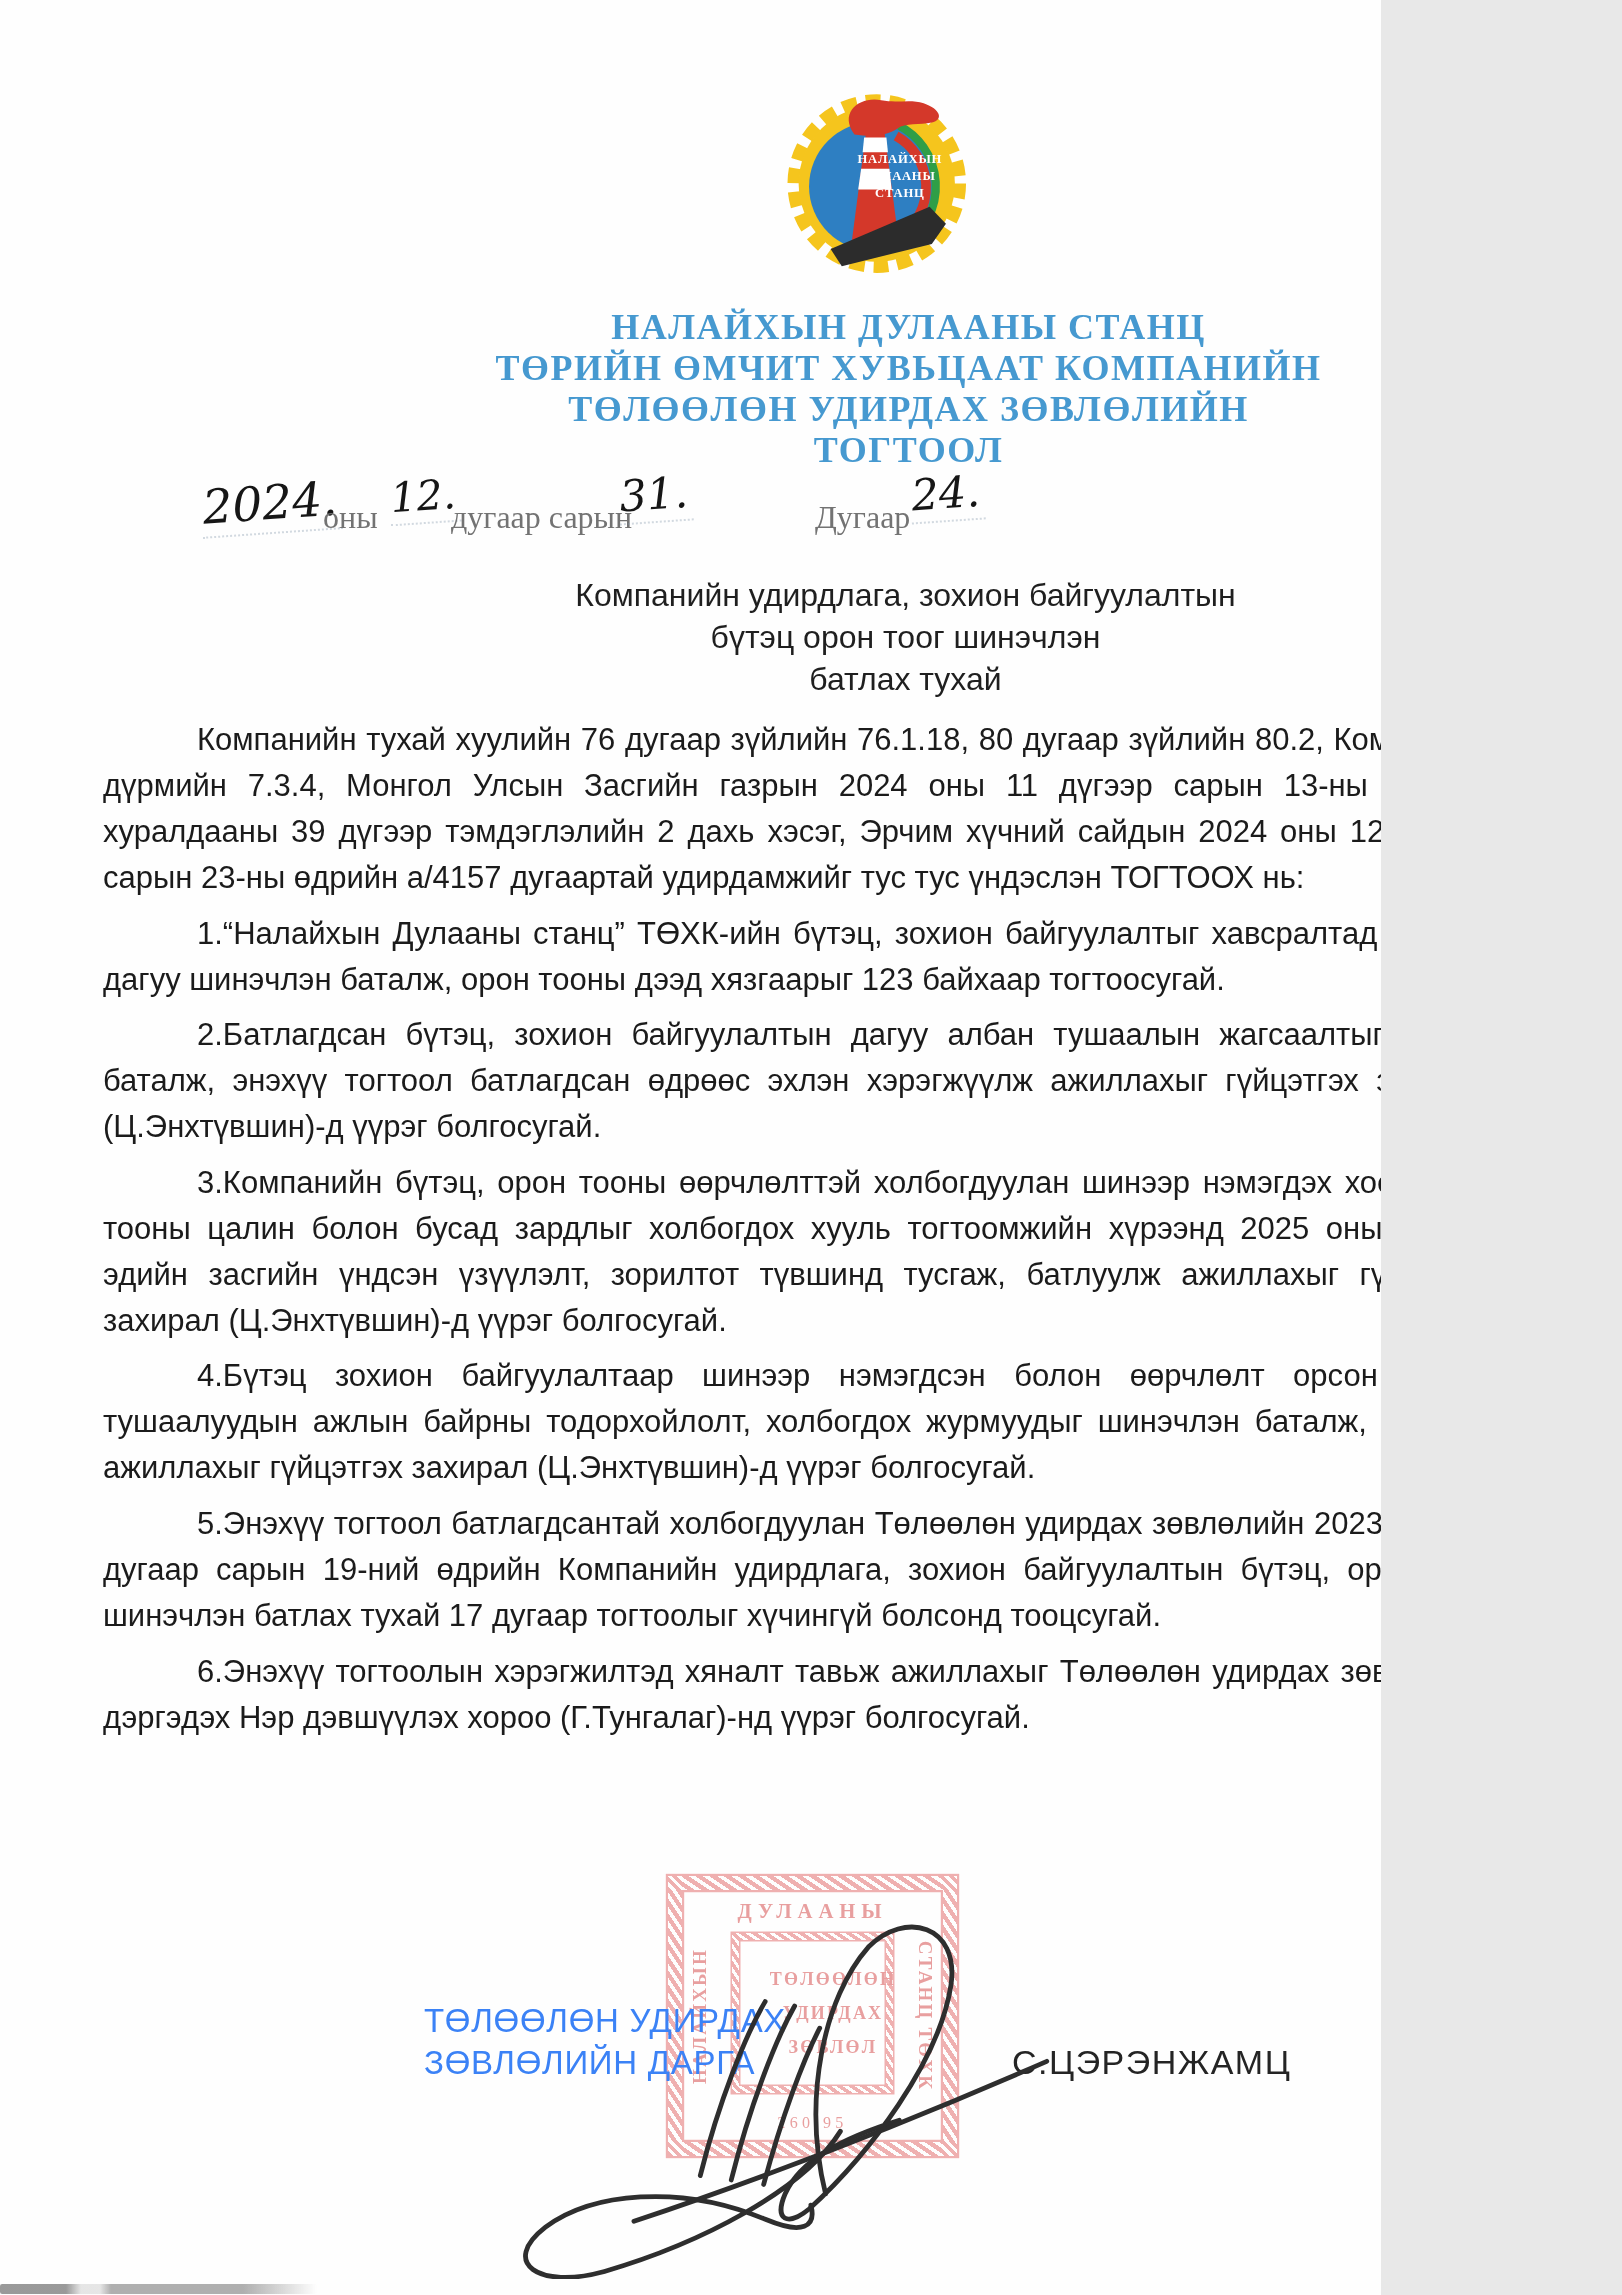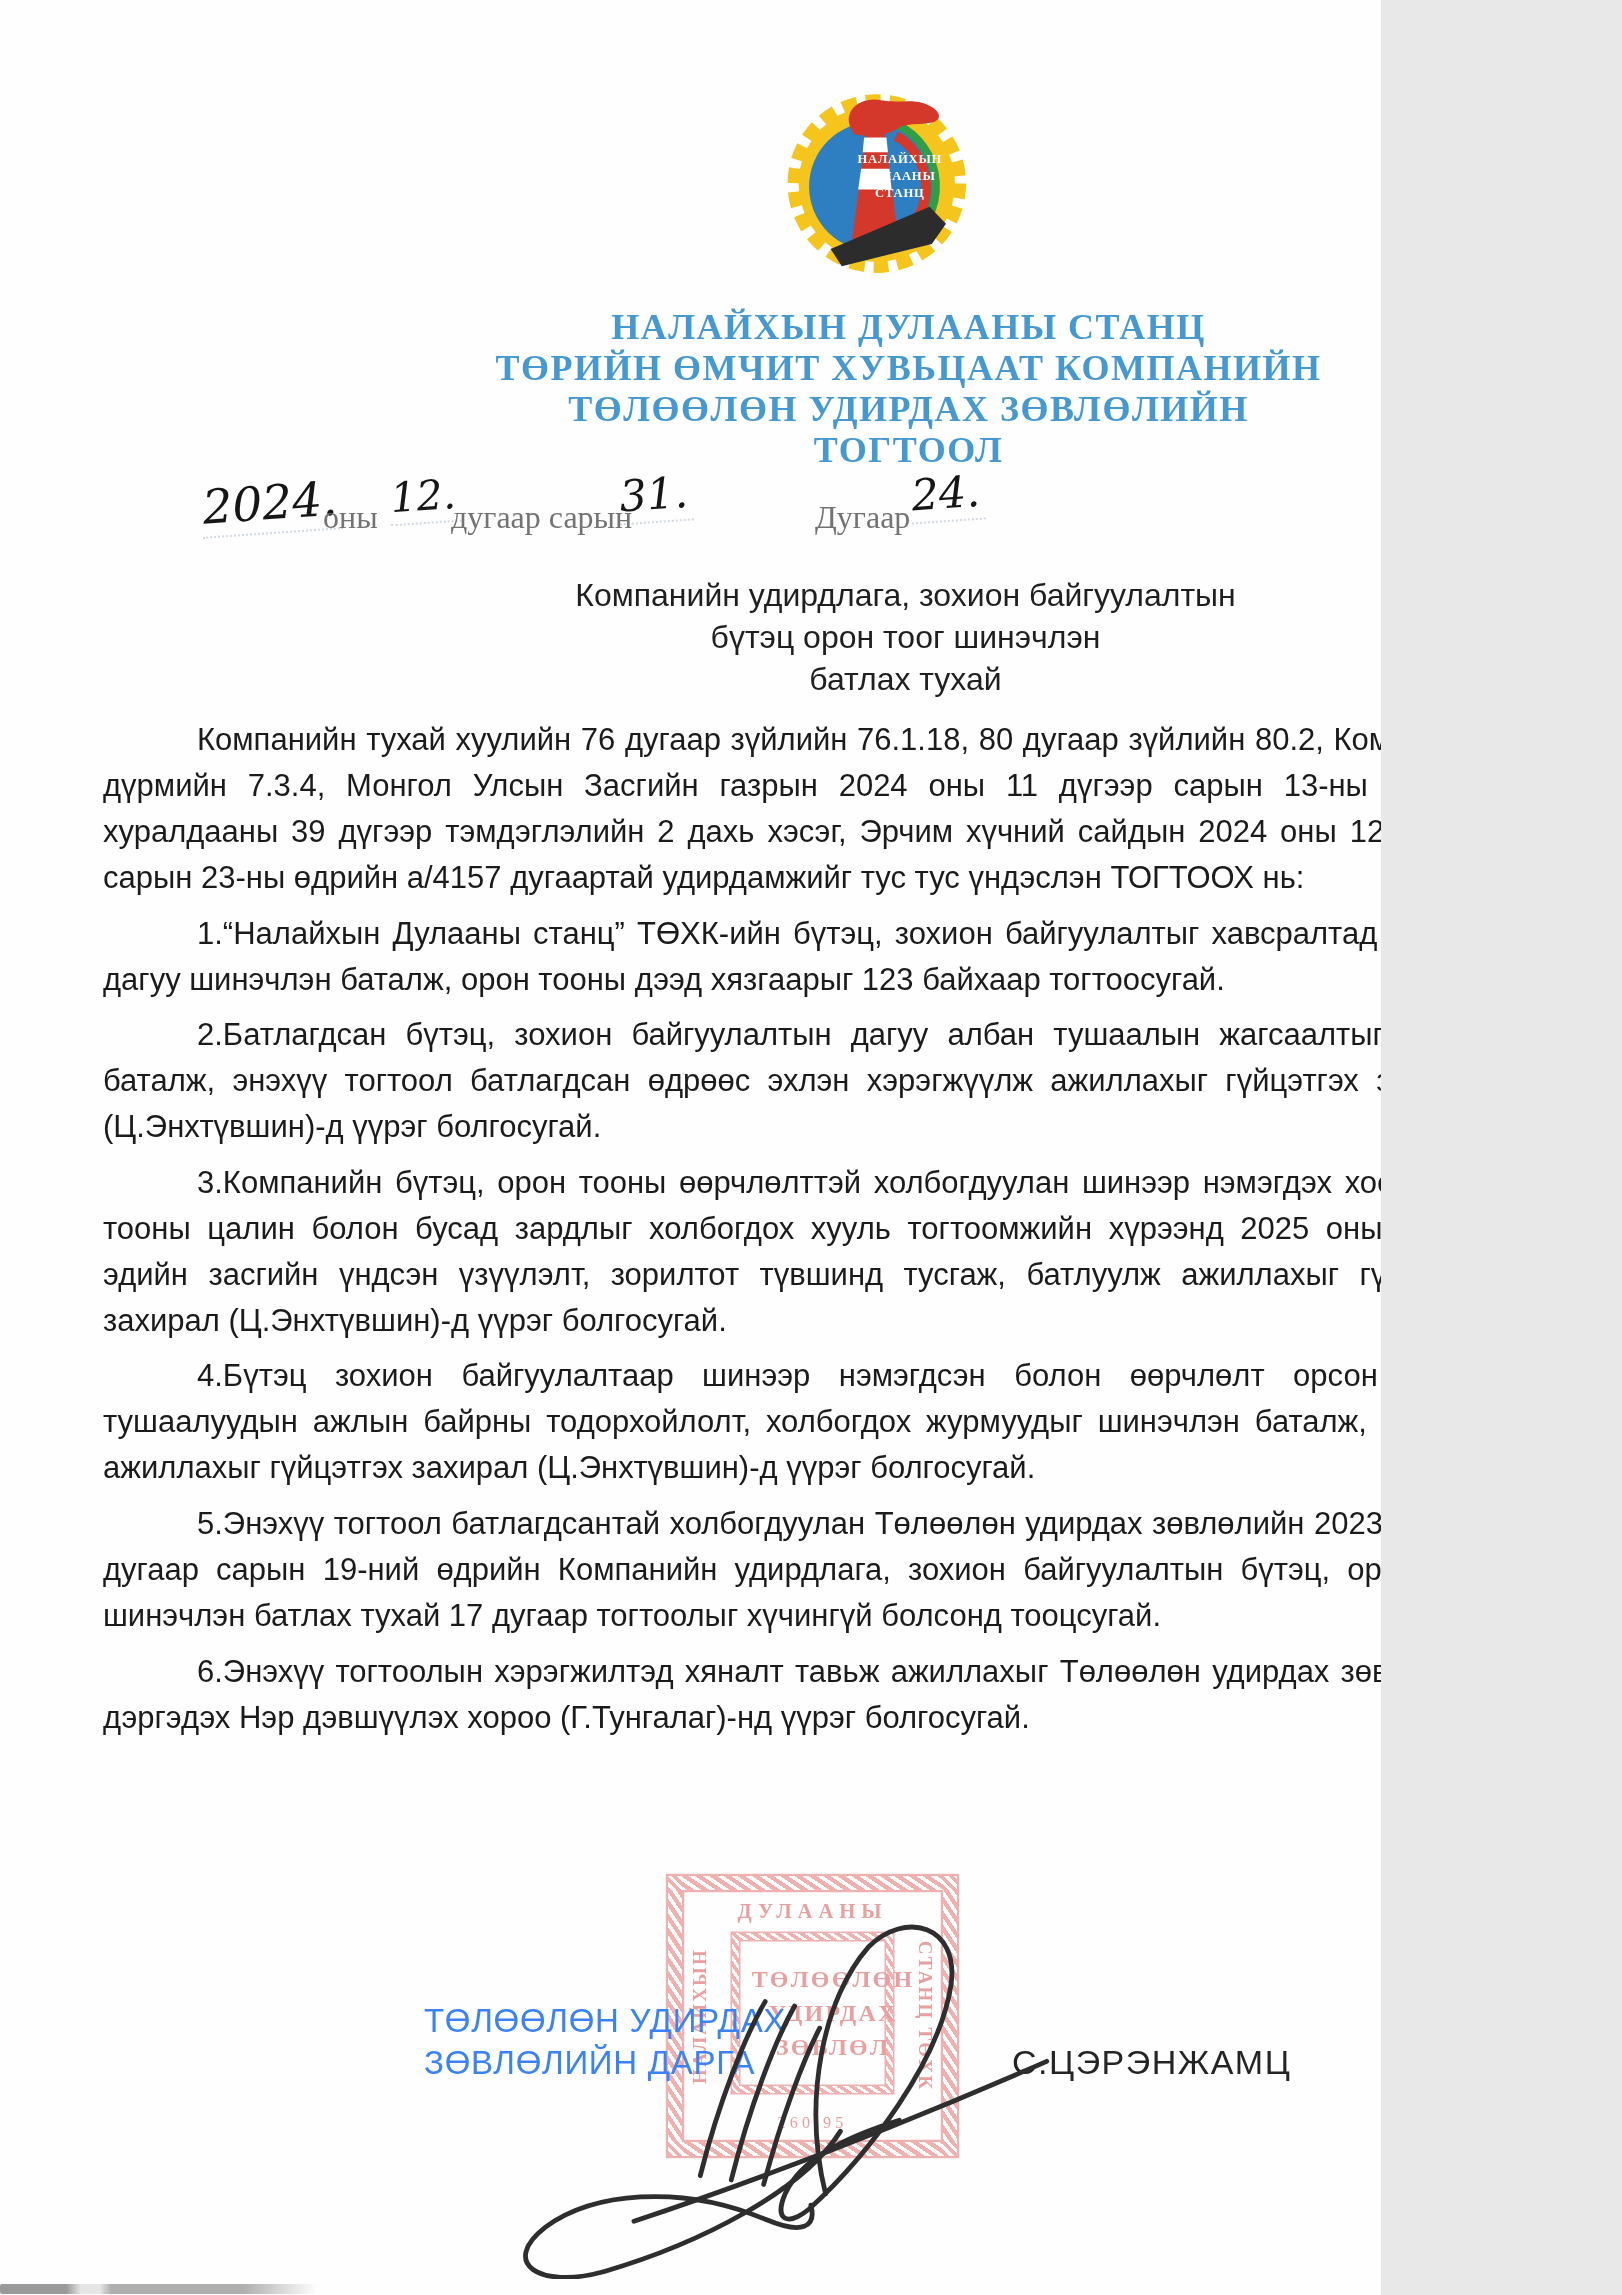--- a/index.html
+++ b/index.html
@@ -68,21 +68,21 @@
     white-space:nowrap;
   }
   .stamp-left{left:17.7px;transform:translate(-50%,-50%) rotate(-90deg);}
   .stamp-right{right:17.7px;transform:translate(50%,-50%) rotate(90deg);}
   .stamp-core{
     position:absolute;left:50px;right:50px;top:43px;bottom:49px;
     box-sizing:border-box;border:7.4px solid transparent;
     border-image:repeating-linear-gradient(45deg,#eda3a3 0 4.4px,rgba(255,255,255,0) 4.4px 8px) 10;
     box-shadow:inset 0 0 0 1.5px #eda3a3,0 0 0 1.5px #eda3a3;
     display:flex;flex-direction:column;align-items:center;justify-content:center;
-    font-size:24px;font-weight:bold;letter-spacing:2.2px;line-height:34px;text-align:center;padding-left:41px;
+    font-size:18px;font-weight:bold;letter-spacing:2.2px;line-height:34px;text-align:center;padding-left:41px;
   }
   
   .signature-svg{position:absolute;left:457px;top:1910px;z-index:4;}
   .pen-mark{position:absolute;left:1517px;top:41px;z-index:4;}
   .smudge{
     position:absolute;left:0;top:2284px;width:317px;height:9.6px;border-radius:2.2px;
     background:linear-gradient(90deg,rgba(70,70,70,.55) 0 66px,rgba(120,120,120,.18) 81px 100px,rgba(80,80,80,.45) 111px 243px,rgba(120,120,120,0) 100%);
     filter:blur(0.7px);
   }
 </style>

